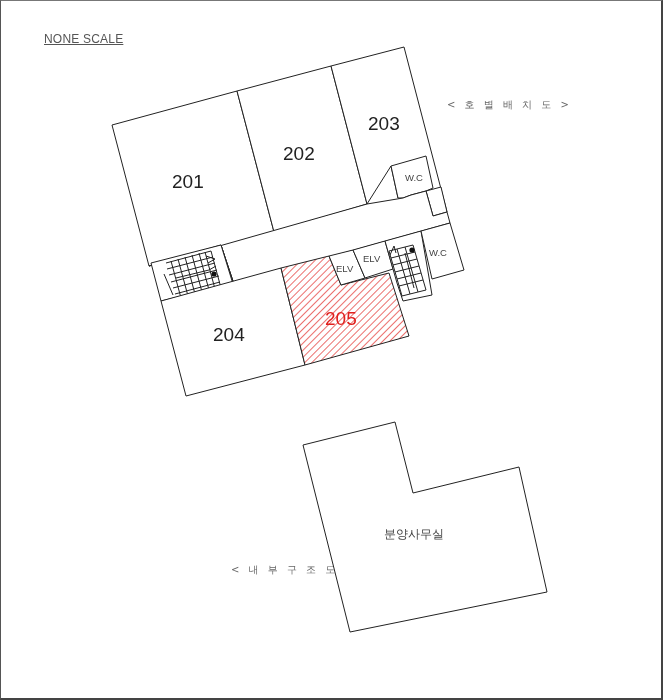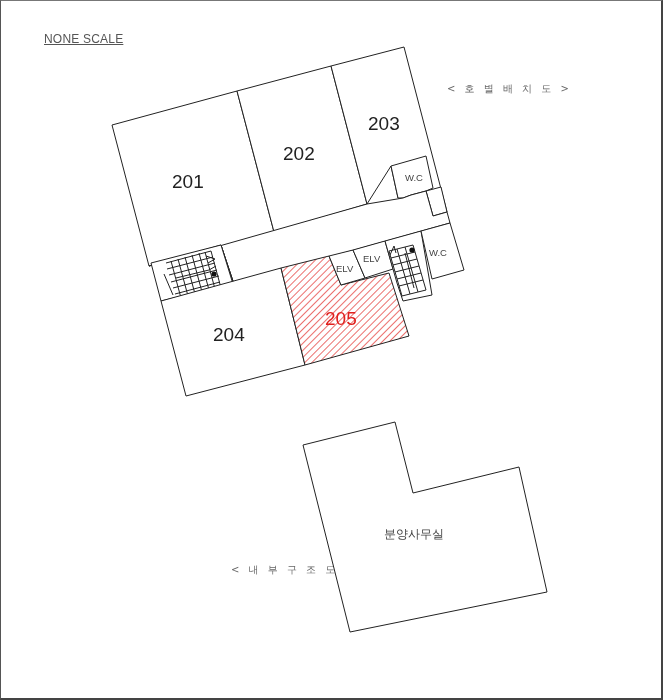--- a/index.html
+++ b/index.html
@@ -12,21 +12,21 @@
   }
   .scale-label {
     position: absolute; left: 43px; top: 31px;
     font-family: "Liberation Sans", sans-serif; font-size: 12px; color: #555;
     text-decoration: underline; letter-spacing: 0.2px;
   }
   .caption {
     position: absolute; font-family: "DejaVu Sans", sans-serif;
     font-size: 10px; color: #666; letter-spacing: 3px; white-space: nowrap;
   }
-  .cap-floor { left: 446px; top: 81px; }
+  .cap-floor { left: 446px; top: 97px; }
   .cap-interior { left: 230px; top: 562px; }
   svg { position: absolute; left: 0; top: 0; }
   .wall { fill: #fff; stroke: #222; stroke-width: 1; }
   .line { fill: none; stroke: #222; stroke-width: 1; }
   .room-num { font-family: "Liberation Sans", sans-serif; font-size: 19px; fill: #222; }
   .room-sm { font-family: "Liberation Sans", sans-serif; font-size: 9.5px; fill: #444; }
   .room-205 { font-family: "Liberation Sans", sans-serif; font-size: 19px; fill: #e0201e; }
   .office-label { font-family: "DejaVu Sans", sans-serif; font-size: 12px; fill: #444; }
 </style>
 </head>

